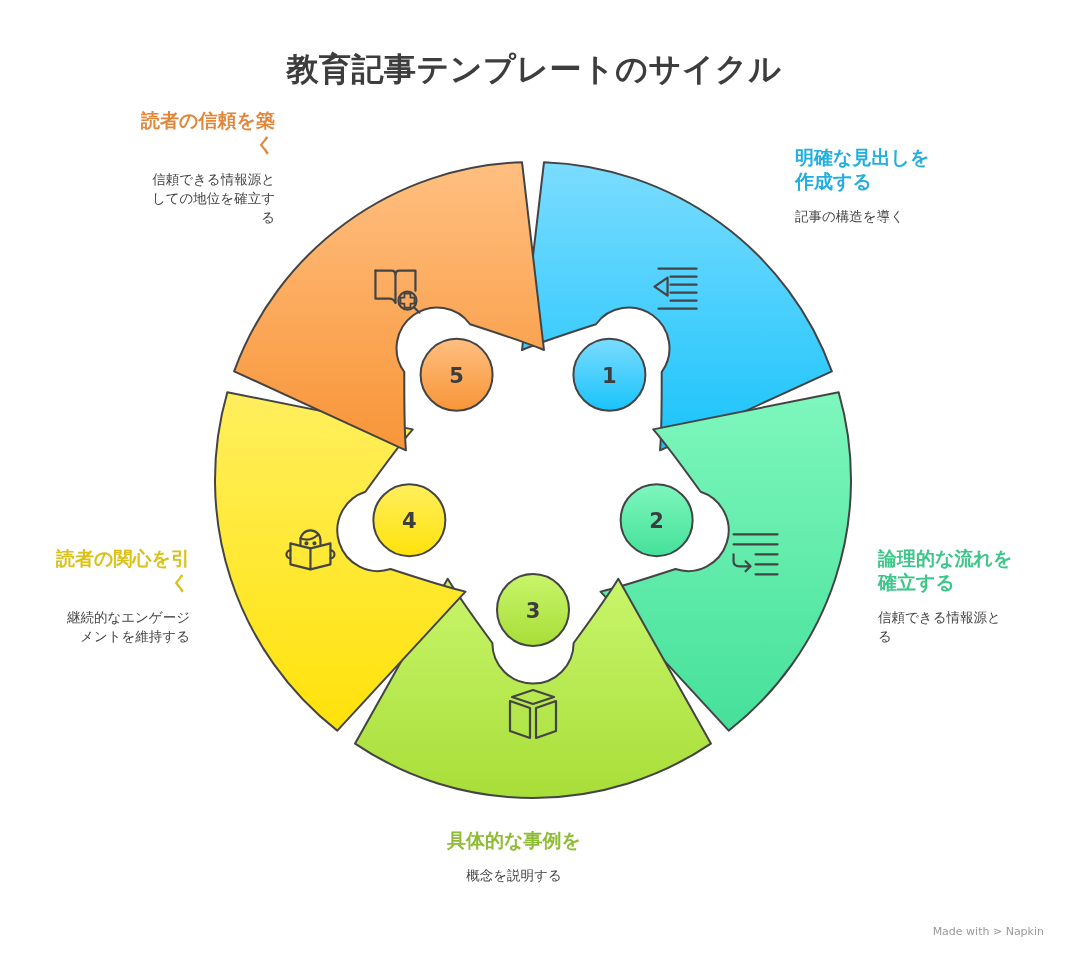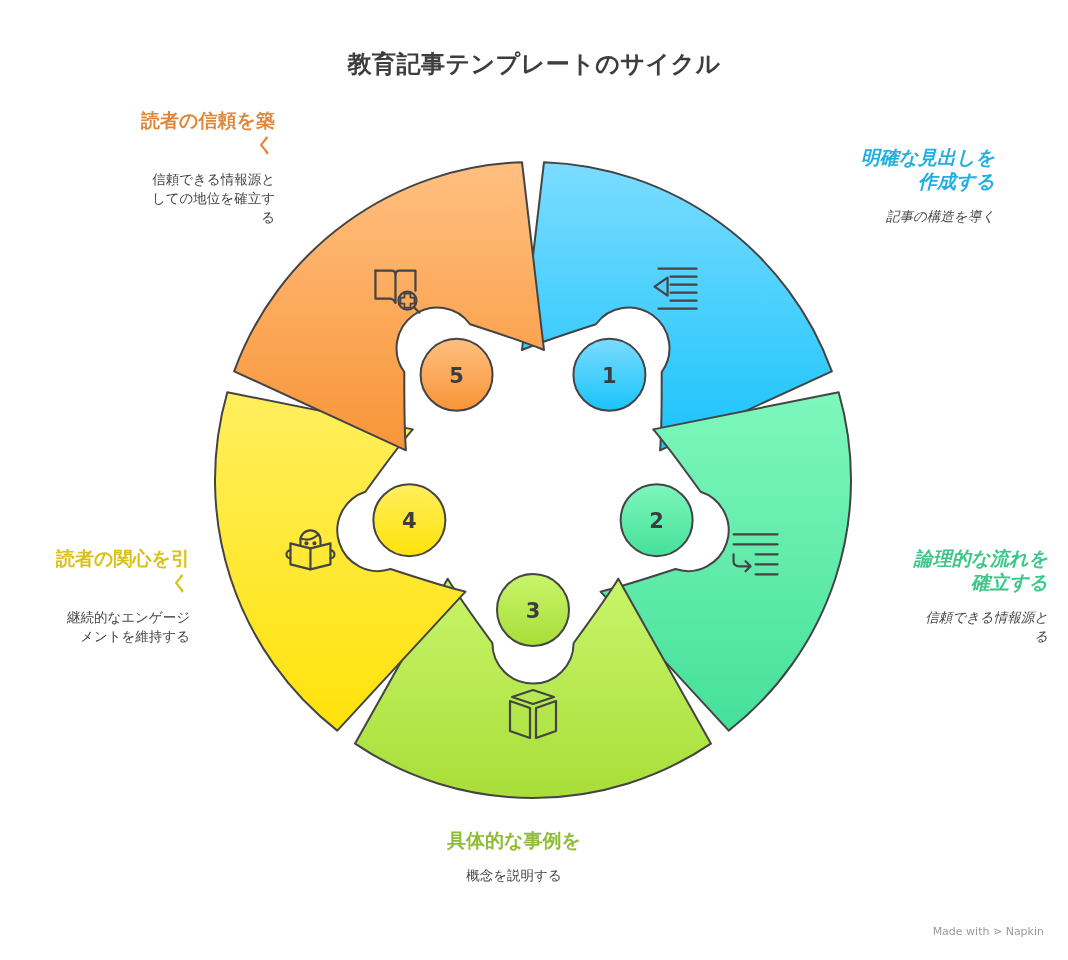--- a/index.html
+++ b/index.html
@@ -1,24 +1,24 @@
 <!DOCTYPE html>
 <html><head>
 <meta charset="utf-8">
 <style>
   html, body { margin: 0; padding: 0; background: #ffffff; }
   body { width: 1068px; height: 960px; position: relative; overflow: hidden;
          font-family: "DejaVu Sans", "Liberation Sans", sans-serif; }
   .title { position: absolute; left: 0; width: 1068px; top: 48px; text-align: center;
-           font-size: 24px; font-weight: bold; color: #3d3d3d; letter-spacing: 0.5px; }
+           font-size: 32px; font-weight: bold; color: #3d3d3d; letter-spacing: 0.5px; }
   #diagram { position: absolute; left: 0; top: 0; }
   .label { position: absolute; }
   .label .head { font-size: 19px; font-weight: bold; line-height: 24px; }
   .label .desc { font-size: 13.5px; color: #444; line-height: 19px; margin-top: 14px; }
-  .right { text-align: right; font-style: italic; }
+  .right { text-align: left; }
   .left  { text-align: right; }
   .center{ text-align: center; }
   .footer { position: absolute; right: 24px; bottom: 22px; font-size: 11px; color: #9a9a9a; }
   .num { font-size: 21px; font-weight: bold; fill: #3d3d3d; font-family: "DejaVu Sans", "Liberation Sans", sans-serif; }
 </style>
 </head>
 <body>
 
 <div class="title">教育記事テンプレートのサイクル</div>
 

